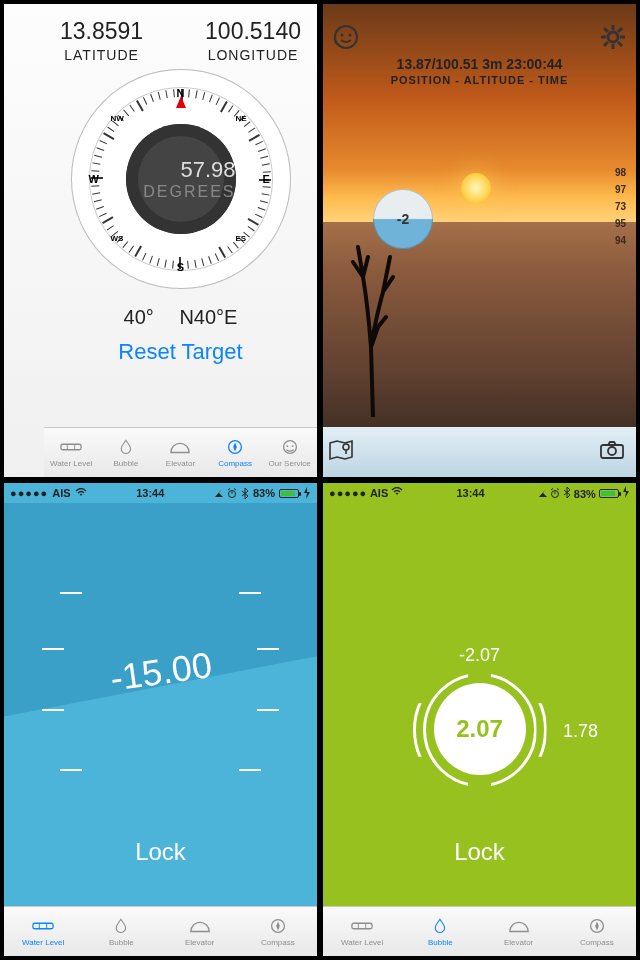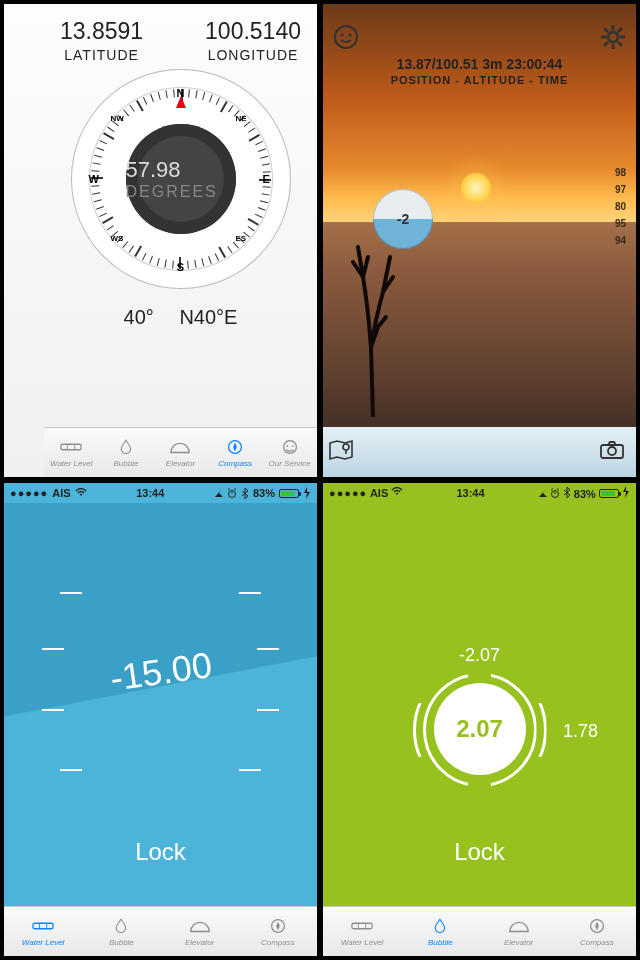--- a/index.html
+++ b/index.html
@@ -6,35 +6,35 @@
   body { background: #000; width: 640px; height: 960px; display: grid; grid-template-columns: 1fr 1fr; grid-template-rows: 1fr 1fr; gap: 6px; padding: 4px;}
   .pane { position: relative; overflow: hidden; background:#fff; }
 
   
   .p1 { background: linear-gradient(#fdfdfd,#f0f0f0); display:flex; flex-direction:column;padding-left:40px;}
   .p1-top { display:flex; justify-content:space-between; padding:14px 16px 0; }
   .p1-top .col { text-align:center; }
   .p1-top .val { font-size:23px; font-weight:400; color:#222;}
   .p1-top .lbl { font-size:14px; letter-spacing:1px; color:#222; margin-top:2px;}
   .compass-face { width:220px; height:220px; margin:6px auto 4px; border-radius:50%; background:#fff; position:relative; box-shadow:inset 0 0 0 1px #bbb, inset 0 0 0 18px #fff, inset 0 0 0 19px #ccc;}
-  .compass-inner { position:absolute; top:55px; left:55px; width:110px; height:110px; border-radius:50%; background:#444; box-shadow:inset 0 0 0 12px #333; display:flex; align-items:flex-start; justify-content:center; flex-direction:column; color:#ccc;}
+  .compass-inner { position:absolute; top:55px; left:55px; width:110px; height:110px; border-radius:50%; background:#444; box-shadow:inset 0 0 0 12px #333; display:flex; align-items:flex-end; justify-content:center; flex-direction:column; color:#ccc;}
   .compass-inner .deg { font-size:22px; color:#ddd; font-weight:300;}
   .compass-inner .dlbl { font-size:16px; color:#888; letter-spacing:2px;}
   .tick-ring { position:absolute; inset:20px; }
   .tick { position:absolute; left:50%; top:0; width:1px; height:8px; background:#333; transform-origin:0 90px;}
   .tick.big { height:12px; width:2px;}
   .cardinal { position:absolute; left:50%; top:50%; font-size:11px; font-weight:700; transform-origin:center;}
   .north-n{transform:translate(-50%,-92px);} .east-e{transform:translate(82px,-50%);} .south-s{transform:translate(-50%,82px);} .west-w{transform:translate(-92px,-50%);}
   .intercardinal{font-size:8px;font-weight:700;position:absolute;left:50%;top:50%;}
   .red-needle{position:absolute;top:27px;left:50%;width:0;height:0;border-left:5px solid transparent;border-right:5px solid transparent;border-bottom:12px solid #e3000b;transform:translateX(-50%);}
   .p1-below { text-align:center; font-size:20px; color:#222;margin-top:13px;}
   .p1-below span { margin:0 10px;}
   .reset { color:#0a84ff; font-size:22px; text-align:center; margin-top:10px;}
   .tabbar { margin-top:auto; height:50px; background:linear-gradient(#fafafa,#e8e8e8); border-top:1px solid #c8c8c8; display:flex;}
-  .tab { flex:1; display:flex; flex-direction:column; align-items:center; justify-content:center; font-size:8px; color:#8e8e8e; gap:2px;font-style:italic;}
+  .tab { flex:1; display:flex; flex-direction:column; align-items:center; justify-content:center; font-size:8px; color:#8e8e8e; gap:2px;}
   .tab.active{color:#0a84ff;}
   .tabicon{width:24px;height:20px;display:flex;align-items:center;justify-content:center;}
   .tabicon svg{width:22px;height:18px;}
 
   
   .p2 { background:#000;}
   .sunset{position:absolute;inset:0;background:linear-gradient(to bottom,#6b3a18 0%,#c05a1a 20%,#e78a2e 35%,#ffbb4d 41%,#ffd27a 46%,#9a5a2f 48%,#6a4a38 56%,#4a3a30 75%,#302722 100%);}
   .sun{position:absolute;top:39%;left:49%;width:30px;height:30px;border-radius:50%;background:radial-gradient(#fff6c0,#ffd34d 60%,#ffb020);transform:translate(-50%,-50%);box-shadow:0 0 20px 6px rgba(255,200,80,.4);}
   .water{position:absolute;top:46%;left:0;right:0;bottom:0;background:linear-gradient(to bottom,#a5704a,#8a5a3d 20%,#5f4030 60%,#2a211b);}
   .tree{position:absolute;bottom:60px;left:25px;width:50px;height:210px;}
@@ -176,20 +176,21 @@
     <div class="red-needle"></div>
     <div class="compass-inner">
       <div class="deg">57.98</div>
       <div class="dlbl">DEGREES</div>
     </div>
   </div>
   <div class="p1-below">
     <span>40°</span>
     <span>N40°E</span>
   </div>
+  <div class="reset">Reset Target</div>
   <div class="tabbar">
     <div class="tab">
         <span class="tabicon">
           <svg viewBox="0 0 24 18">
             <rect x="1" y="6" width="22" height="6" rx="2" fill="none" stroke="#8e8e8e" stroke-width="1.4"></rect>
             <line x1="8" y1="6" x2="8" y2="12" stroke="#8e8e8e"></line>
             <line x1="16" y1="6" x2="16" y2="12" stroke="#8e8e8e"></line>
           </svg>
         </span>
         <span>Water Level</span>
@@ -265,21 +266,21 @@
             <line x1="8" y1="18" x2="4" y2="22"></line>
           </g>
         </svg></span>
   </div>
   <div class="bubble2">
       <span>-2</span>
     </div>
   <div class="vscale">
     <div>98</div>
     <div>97</div>
-    <div>80</div>
+    <div>73</div>
     <div>95</div>
     <div>94</div>
   </div>
   <div class="p2-bottom">
     <div class="map-icon"><svg width="26" height="22" viewBox="0 0 26 22">
           <path d="M2 4 L9 2 L17 4 L24 2 L24 18 L17 20 L9 18 L2 20 Z" fill="none" stroke="#333" stroke-width="1.6"></path>
           <circle cx="18" cy="8" r="3" fill="none" stroke="#333" stroke-width="1.6"></circle>
           <path d="M18 11 L18 15" stroke="#333" stroke-width="1.6"></path>
         </svg></div>
     <div class="cam-icon"><svg width="26" height="20" viewBox="0 0 26 20">

